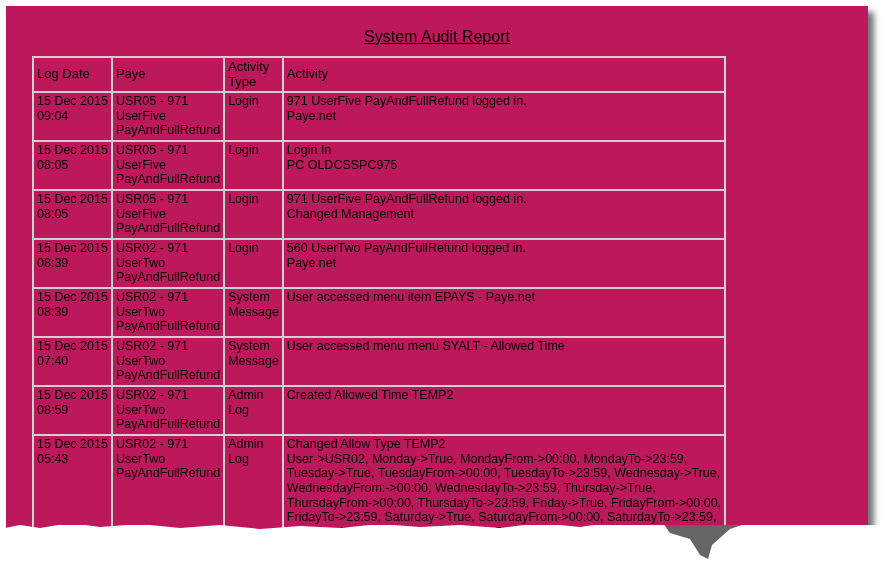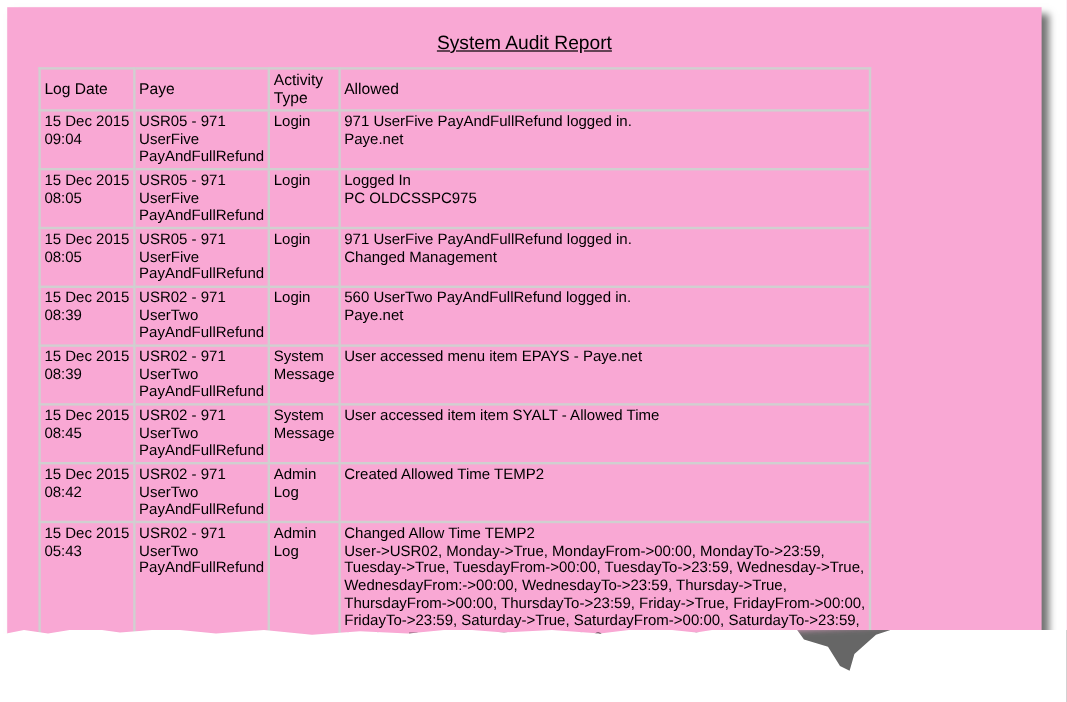--- a/index.html
+++ b/index.html
@@ -3,21 +3,21 @@
 <meta charset="utf-8">
 <style>
   html, body { margin:0; padding:0; }
   body {
     width:889px; height:585px; overflow:hidden; position:relative;
     background:#ffffff;
     font-family:"Liberation Sans", sans-serif;
   }
   .page {
     position:absolute; left:6px; top:6px; width:862px; height:555px;
-    background:#f9a8d4;
+    background:#be185d;
     box-shadow: 6px 6px 6px rgba(0,0,0,0.55);
     overflow:hidden;
   }
   .title {
     position:absolute; left:0; right:0; top:22px; text-align:center;
     font-size:16px; color:#000; text-decoration:underline;
   }
   table.audit {
     position:absolute; left:26px; top:50px; width:679px;
     border-collapse:collapse;
@@ -48,21 +48,21 @@
 
 <div class="page">
   <div class="title">System Audit Report</div>
 
   <table class="audit">
     <thead>
       <tr>
         <th class="col-date">Log Date</th>
         <th class="col-user">Paye</th>
         <th class="col-type">Activity Type</th>
-        <th>Allowed</th>
+        <th>Activity</th>
       </tr>
     </thead>
     <tbody>
 
       <tr>
         <td>
           <span class="line">15 Dec 2015</span>
           <span class="line">09:04</span>
         </td>
         <td>
@@ -82,21 +82,21 @@
           <span class="line">15 Dec 2015</span>
           <span class="line">08:05</span>
         </td>
         <td>
           <span class="line">USR05 - 971</span>
           <span class="line">UserFive</span>
           <span class="line">PayAndFullRefund</span>
         </td>
         <td>Login</td>
         <td>
-          <span class="line">Logged In</span>
+          <span class="line">Login In</span>
           <span class="line">PC OLDCSSPC975</span>
         </td>
       </tr>
 
       <tr>
         <td>
           <span class="line">15 Dec 2015</span>
           <span class="line">08:05</span>
         </td>
         <td>
@@ -140,37 +140,37 @@
         </td>
         <td>System Message</td>
         <td>
           <span class="line">User accessed menu item EPAYS - Paye.net</span>
         </td>
       </tr>
 
       <tr>
         <td>
           <span class="line">15 Dec 2015</span>
-          <span class="line">08:45</span>
+          <span class="line">07:40</span>
         </td>
         <td>
           <span class="line">USR02 - 971</span>
           <span class="line">UserTwo</span>
           <span class="line">PayAndFullRefund</span>
         </td>
         <td>System Message</td>
         <td>
-          <span class="line">User accessed item item SYALT - Allowed Time</span>
-        </td>
-      </tr>
-
-      <tr>
-        <td>
-          <span class="line">15 Dec 2015</span>
-          <span class="line">08:42</span>
+          <span class="line">User accessed menu menu SYALT - Allowed Time</span>
+        </td>
+      </tr>
+
+      <tr>
+        <td>
+          <span class="line">15 Dec 2015</span>
+          <span class="line">08:59</span>
         </td>
         <td>
           <span class="line">USR02 - 971</span>
           <span class="line">UserTwo</span>
           <span class="line">PayAndFullRefund</span>
         </td>
         <td>Admin Log</td>
         <td>
           <span class="line">Created Allowed Time TEMP2</span>
         </td>
@@ -181,21 +181,21 @@
           <span class="line">15 Dec 2015</span>
           <span class="line">05:43</span>
         </td>
         <td>
           <span class="line">USR02 - 971</span>
           <span class="line">UserTwo</span>
           <span class="line">PayAndFullRefund</span>
         </td>
         <td>Admin Log</td>
         <td>
-          <span class="line">Changed Allow Time TEMP2</span>
+          <span class="line">Changed Allow Type TEMP2</span>
           <span class="line">User-&gt;USR02, Monday-&gt;True, MondayFrom-&gt;00:00, MondayTo-&gt;23:59,</span>
           <span class="line">Tuesday-&gt;True, TuesdayFrom-&gt;00:00, TuesdayTo-&gt;23:59, Wednesday-&gt;True,</span>
           <span class="line">WednesdayFrom:-&gt;00:00, WednesdayTo-&gt;23:59, Thursday-&gt;True,</span>
           <span class="line">ThursdayFrom-&gt;00:00, ThursdayTo-&gt;23:59, Friday-&gt;True, FridayFrom-&gt;00:00,</span>
           <span class="line">FridayTo-&gt;23:59, Saturday-&gt;True, SaturdayFrom-&gt;00:00, SaturdayTo-&gt;23:59,</span>
           <span class="line">Sunday-&gt;True, SundayFrom-&gt;00:00, SundayTo-&gt;23:59</span>
         </td>
       </tr>
     </tbody>
   </table>

